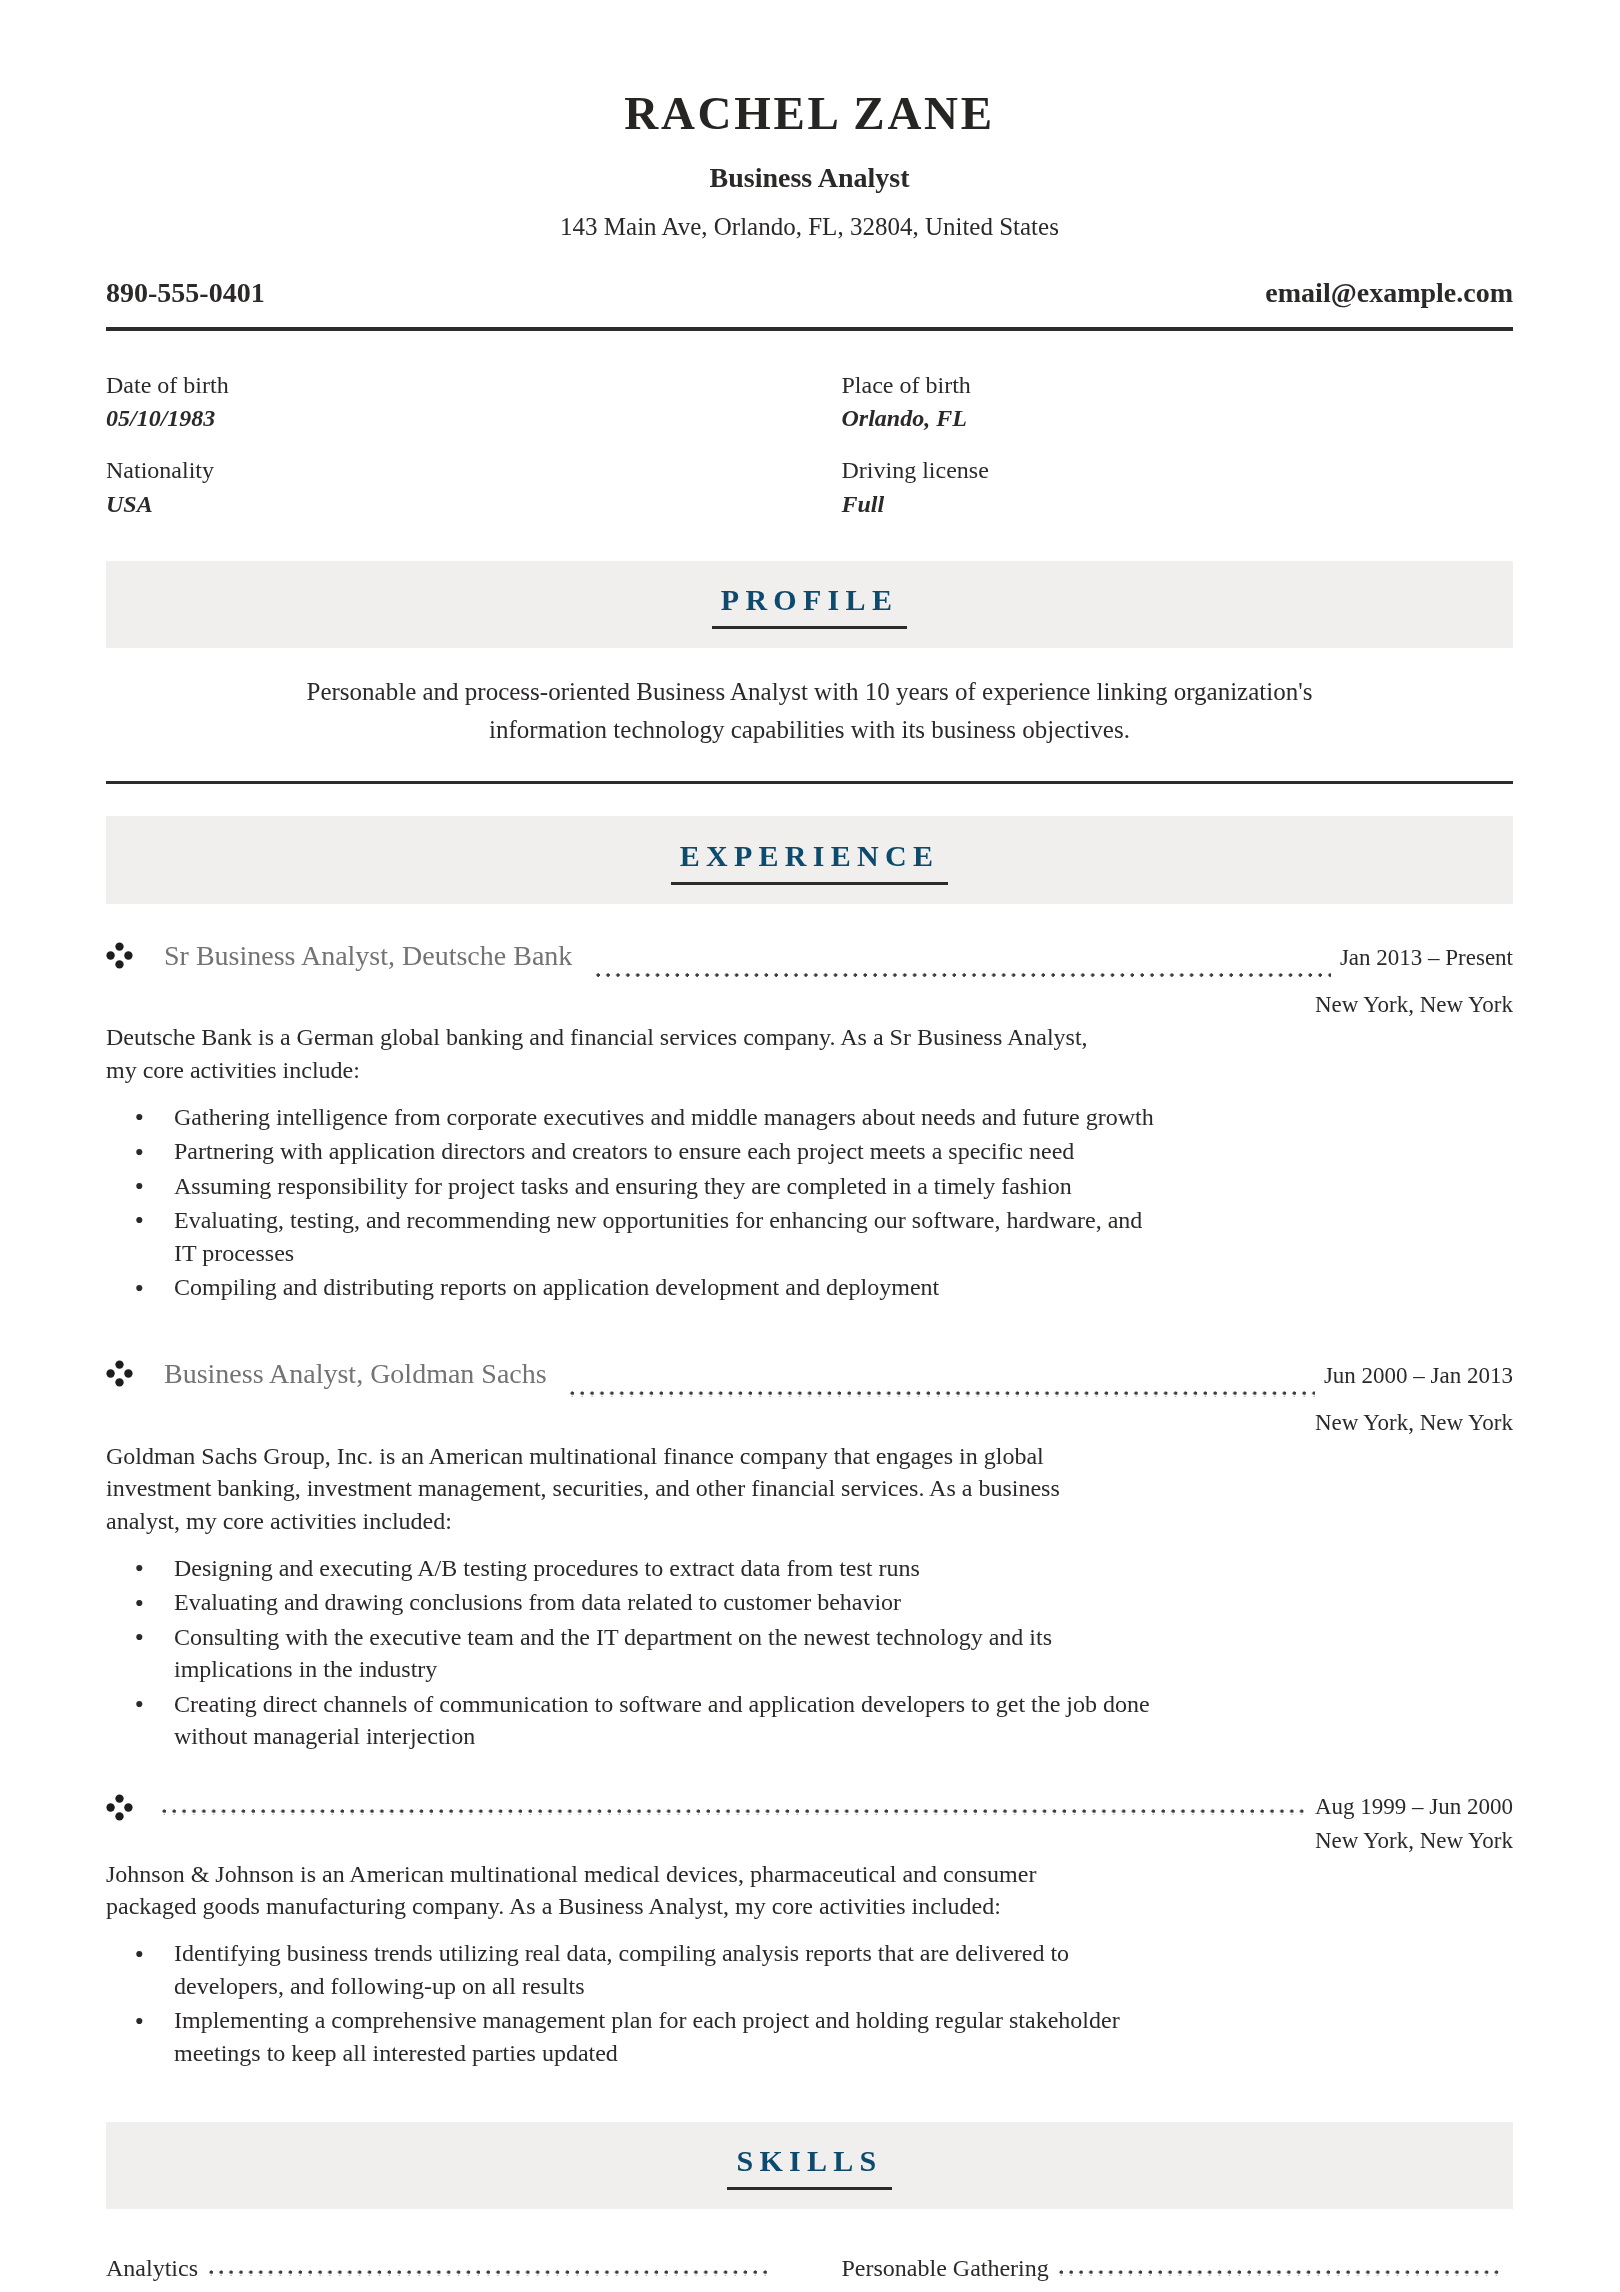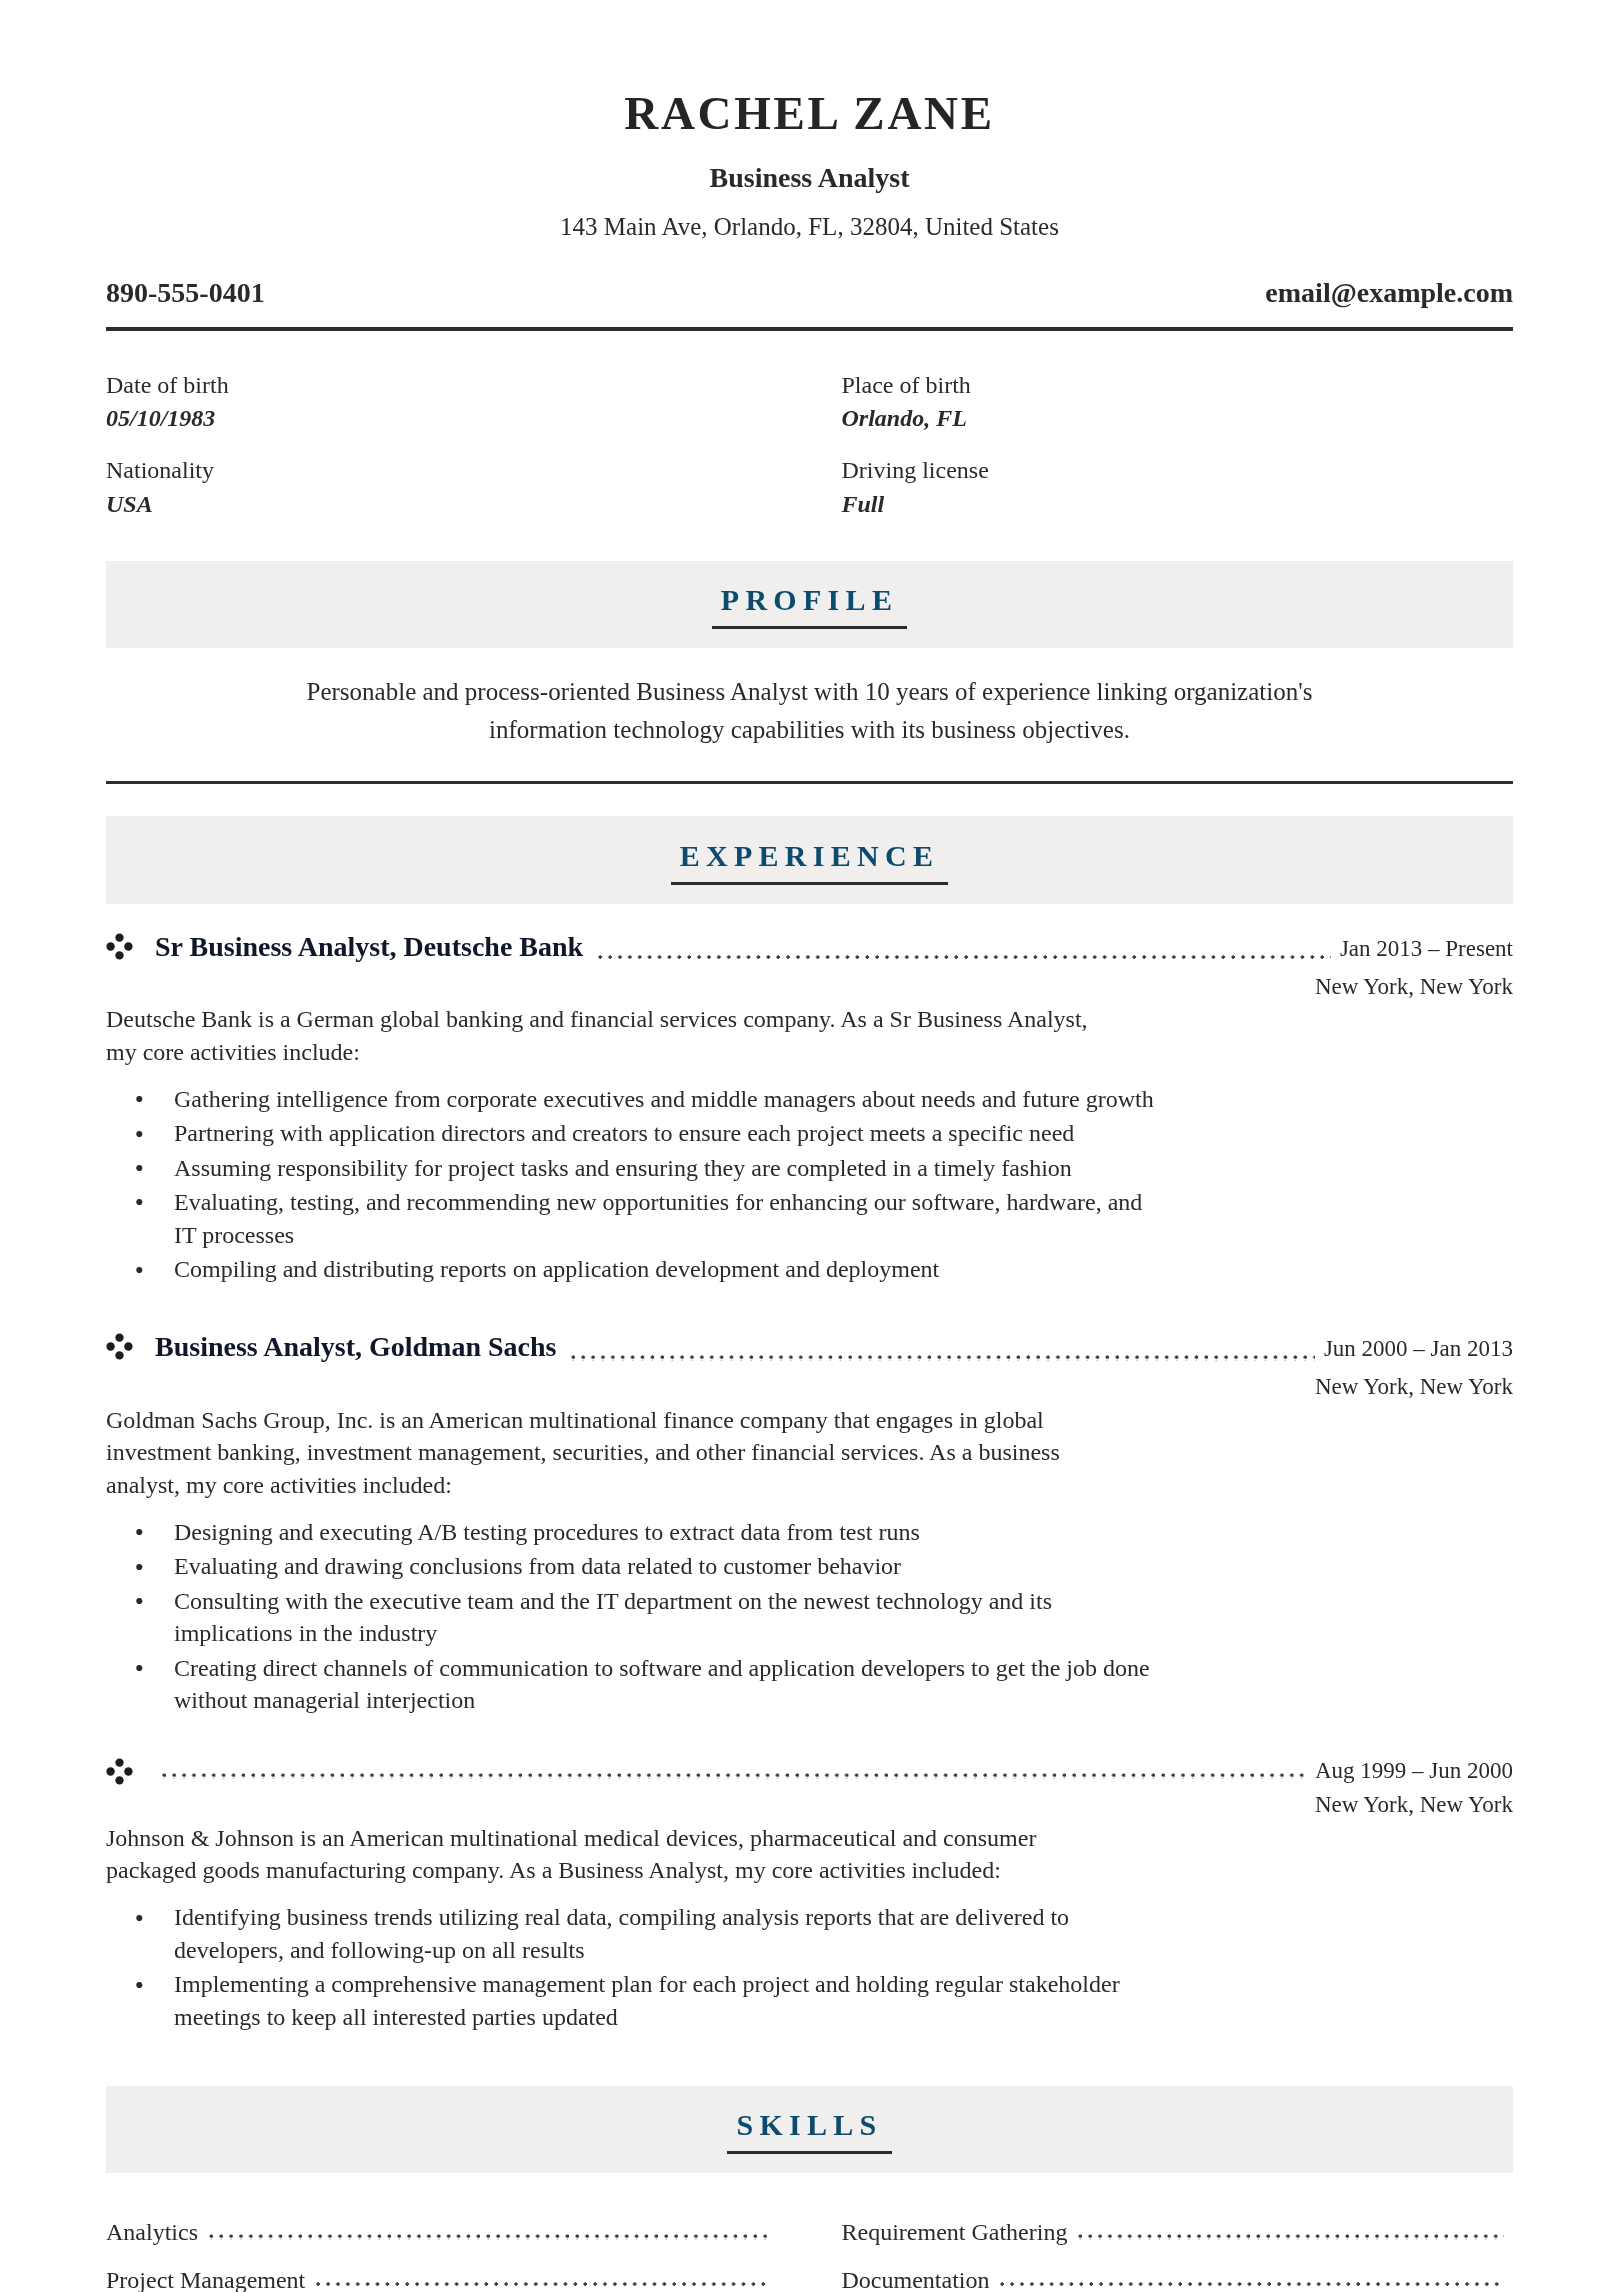--- a/index.html
+++ b/index.html
@@ -130,25 +130,25 @@
   .job-icon {
     flex: none;
     width: 27px;
     height: 27px;
     margin-right: 18px;
     align-self: center;
     color: #1e1d1b;
   }
   .job-icon svg { display: block; width: 100%; height: 100%; }
   .job-title {
-    margin: 4px;
+    margin: 13px;
     font-size: 28px;
-    font-weight: bold;
+    font-weight: normal;
     white-space: nowrap;
-    color: #0f172a;
+    color: #737373;
   }
   .job-date {
     font-size: 23px;
     white-space: nowrap;
   }
   .job-loc {
     text-align: right;
     font-size: 23px;
     margin-top: 7.2px;
   }
@@ -341,21 +341,21 @@
           <span class="leader"></span>
         </div>
         <div class="skill-row">
           <span class="skill-label">Requirement Analysis</span>
           <span class="leader"></span>
         </div>
 
       </div>
       <div class="skills-col">
         <div class="skill-row">
-          <span class="skill-label">Requirement Gathering</span>
+          <span class="skill-label">Personable Gathering</span>
           <span class="leader"></span>
         </div>
         <div class="skill-row">
           <span class="skill-label">Documentation</span>
           <span class="leader"></span>
         </div>
         <div class="skill-row">
           <span class="skill-label">Continuous Improvement</span>
           <span class="leader"></span>
         </div>

